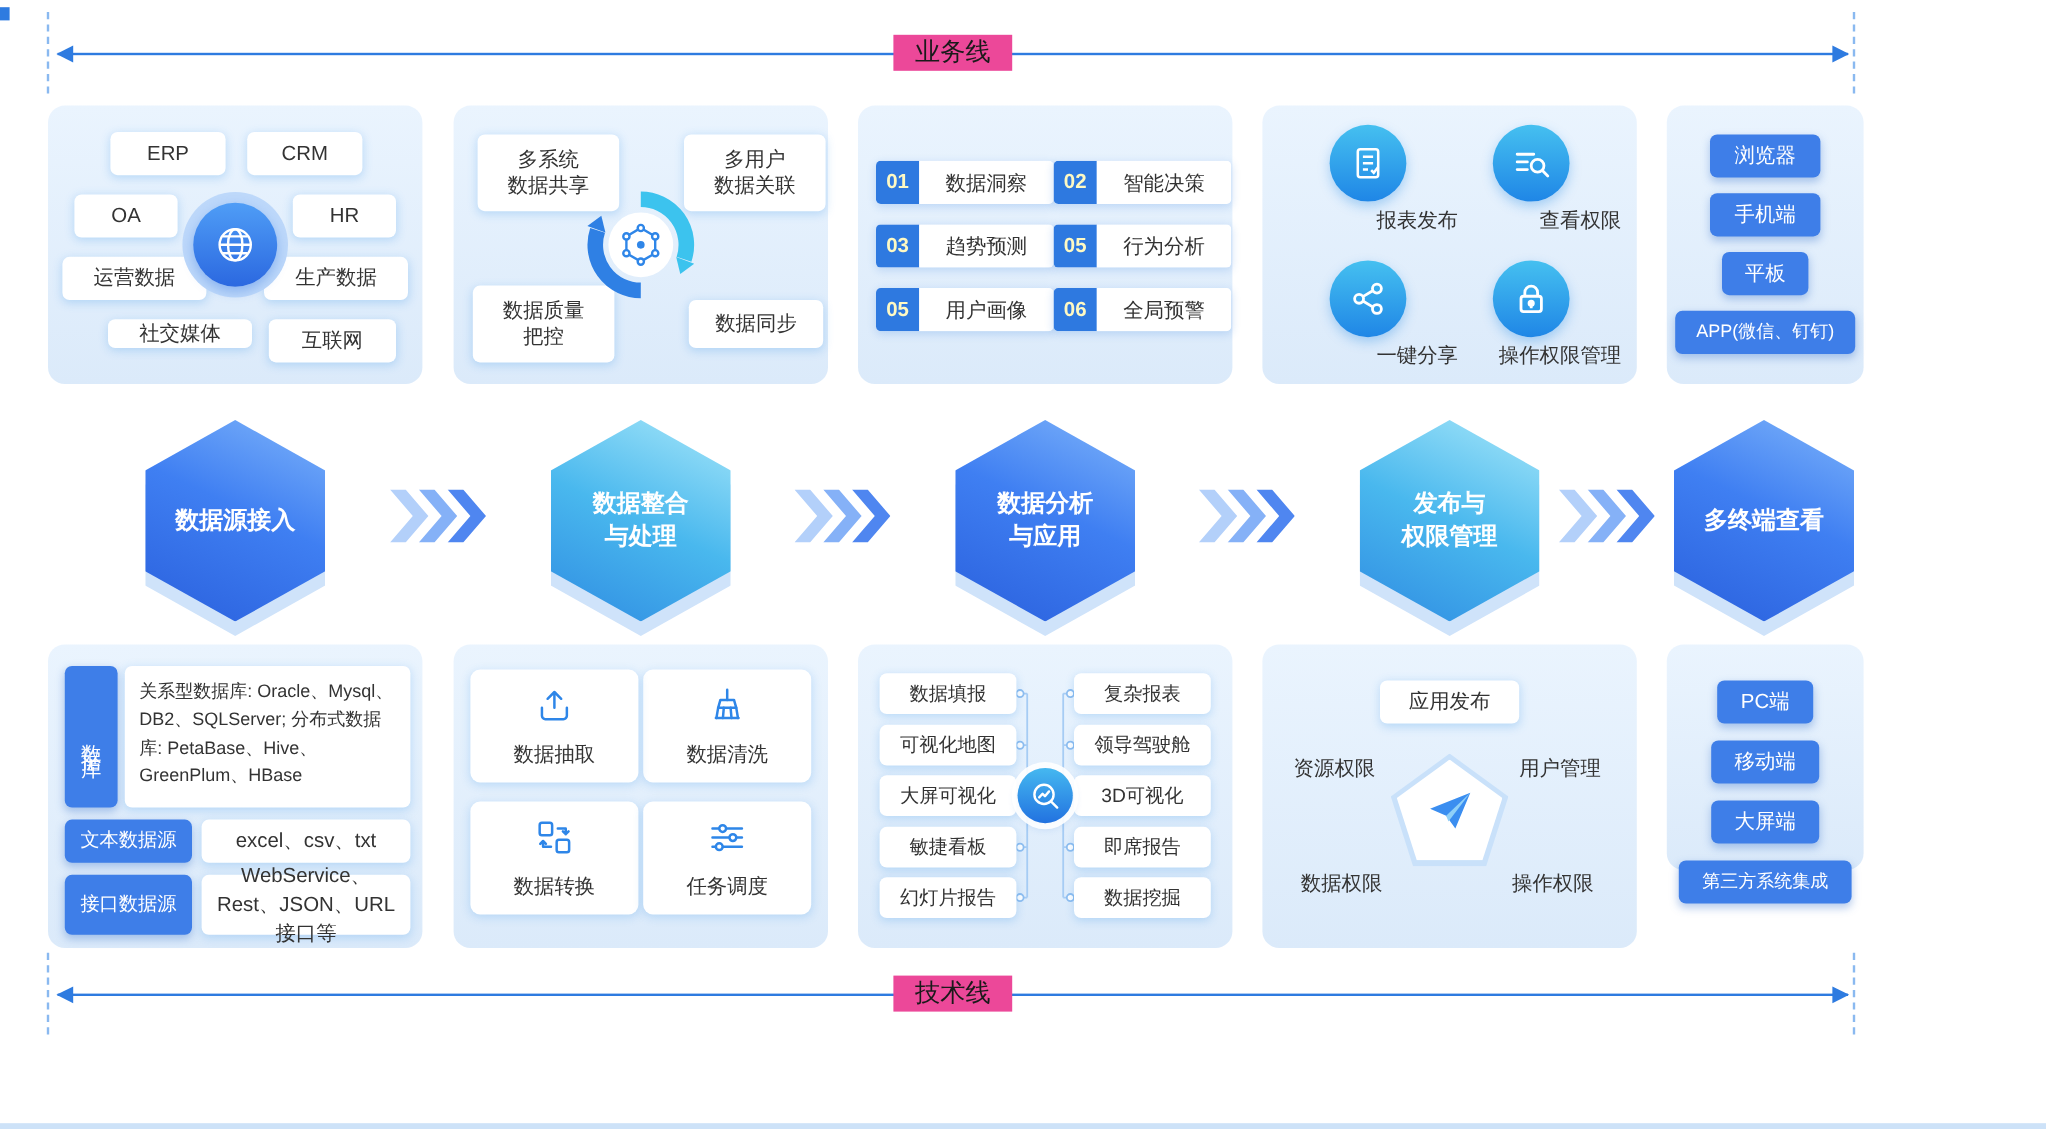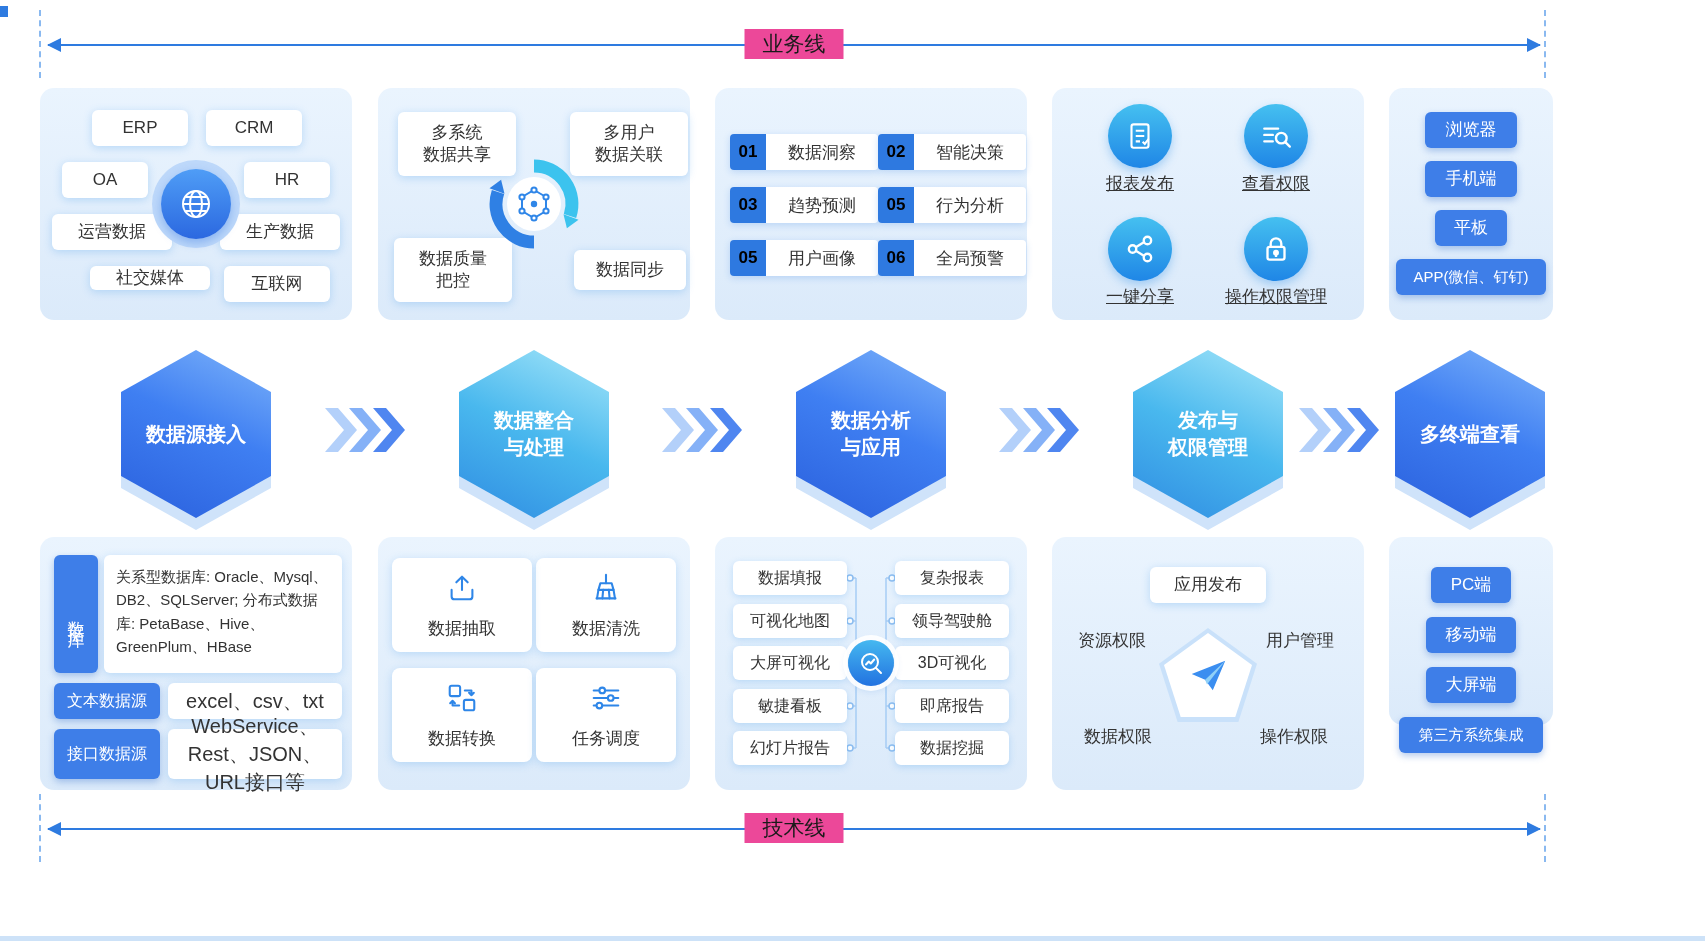--- a/index.html
+++ b/index.html
@@ -27,37 +27,37 @@
   #b-processing{left:378px;top:537px;width:312px;height:253px;}
   #b-apps{left:715px;top:537px;width:312px;height:253px;}
   #b-perms{left:1052px;top:537px;width:312px;height:253px;}
   #b-terminals{left:1389px;top:537px;width:164px;height:188px;}
 
   
   .chip{position:absolute;background:#fff;border-radius:6px;box-shadow:0 2px 8px rgba(60,150,235,.28);display:flex;flex-direction:column;align-items:center;justify-content:center;color:#333;font-size:17px;line-height:1.32;text-align:center;}
   .btn{position:absolute;background:#3e7ee8;color:#fff;border-radius:6px;display:flex;align-items:center;justify-content:center;font-size:17px;box-shadow:0 3px 7px rgba(46,107,200,.35);text-align:center;line-height:1.2;}
   .plain{position:absolute;font-size:17px;color:#333;white-space:nowrap;}
   .white-box{position:absolute;background:#fff;border-radius:6px;box-shadow:0 2px 8px rgba(60,150,235,.25);color:#333;}
-  .wb-center{display:flex;align-items:center;justify-content:center;font-size:20px;text-align:center;line-height:1.4;padding:2px 8px;}
+  .wb-center{display:flex;align-items:center;justify-content:center;font-size:17px;text-align:center;line-height:1.4;padding:2px 8px;}
 
   
   .globe-ring{position:absolute;left:112px;top:72px;width:88px;height:88px;border-radius:50%;background:#bdd8fa;}
   .globe{position:absolute;left:121px;top:81px;width:70px;height:70px;border-radius:50%;background:linear-gradient(180deg,#4f9df6,#2b68e0);display:flex;align-items:center;justify-content:center;box-shadow:0 4px 10px rgba(40,110,220,.35);}
 
   
   .ring-wrap{position:absolute;left:106px;top:66px;width:100px;height:100px;}
 
   
   .num-item{position:absolute;display:flex;border-radius:4px;overflow:hidden;box-shadow:0 2px 7px rgba(46,123,224,.22);}
-  .num-badge{width:36px;height:36px;background:#2e79e0;color:#000000;font-size:17px;font-weight:bold;display:flex;align-items:center;justify-content:center;}
+  .num-badge{width:36px;height:36px;background:#2e79e0;color:#fef9c3;font-size:17px;font-weight:bold;display:flex;align-items:center;justify-content:center;}
   .num-label{width:112px;height:36px;background:#fff;color:#333;font-size:17px;display:flex;align-items:center;justify-content:center;}
 
   
   .icon-circle{position:absolute;width:64px;height:64px;border-radius:50%;background:linear-gradient(180deg,#45c0f0 0%,#1f86e6 100%);display:flex;align-items:center;justify-content:center;box-shadow:0 4px 10px rgba(40,140,230,.35);}
-  .circ-label{position:absolute;width:150px;text-align:center;font-size:17px;color:#333;text-decoration:underline;}
+  .circ-label{position:absolute;width:150px;text-align:right;font-size:17px;color:#333;}
 
   
   .hexwrap{position:absolute;top:346px;width:170px;height:186px;}
   .hexshadow{position:absolute;left:10px;top:16px;width:150px;height:168px;background:#cfe3fa;clip-path:polygon(50% 0,100% 25%,100% 75%,50% 100%,0 75%,0 25%);}
   .hex{position:absolute;left:10px;top:4px;width:150px;height:168px;clip-path:polygon(50% 0,100% 25%,100% 75%,50% 100%,0 75%,0 25%);display:flex;flex-direction:column;align-items:center;justify-content:center;color:#fff;font-size:20px;font-weight:bold;line-height:1.35;text-align:center;}
   .hex.blue{background:linear-gradient(205deg,#7db3fa 0%,#3f7ff2 45%,#2a60dd 100%);}
   .hex.cyan{background:linear-gradient(205deg,#a5e6f9 0%,#49b8ee 50%,#2f8ce2 100%);}
   .chev{position:absolute;top:408px;}
 
   

